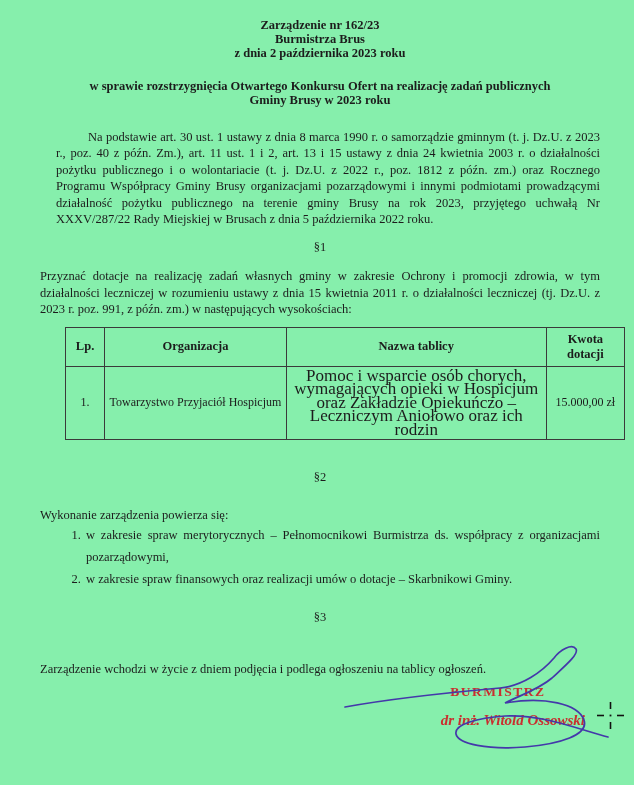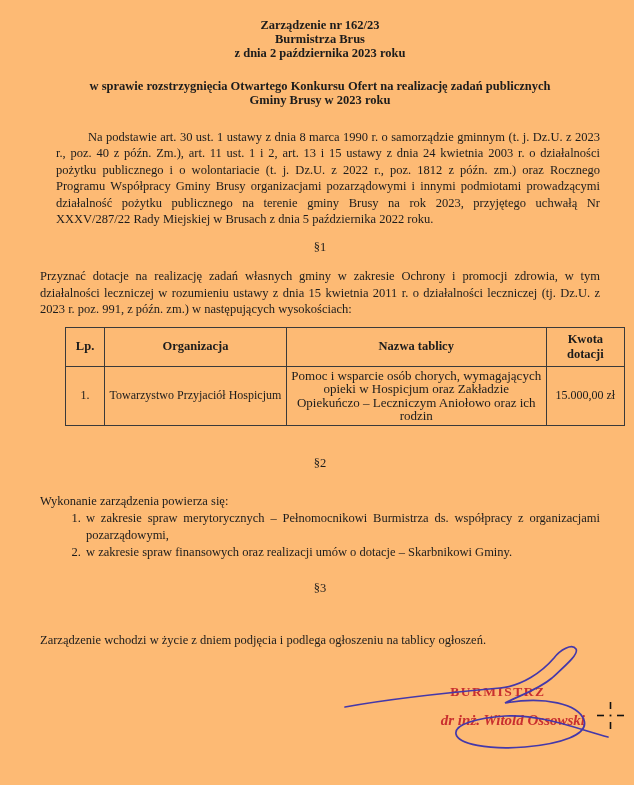--- a/index.html
+++ b/index.html
@@ -4,21 +4,21 @@
 <style>
   html, body {
     margin: 0;
     padding: 0;
     background: #ffffff;
   }
   .page {
     position: relative;
     width: 634px;
     height: 785px;
-    background: #fdba74;
+    background: #86efac;
     font-family: "Liberation Serif", serif;
     color: #1c1c1c;
     font-size: 12.5px;
     box-sizing: border-box;
     padding: 18px 34px 0 40px;
     overflow: hidden;
   }
   .center { text-align: center; }
   .bold { font-weight: bold; }
   .title-block { line-height: 14px; font-weight: bold; text-align: center; }
@@ -42,33 +42,33 @@
     margin-left: 25px;
   }
   .grant-table th, .grant-table td {
     border: 1.4px solid #3a3a3a;
     padding: 2px 4px;
     vertical-align: middle;
     text-align: center;
   }
   .grant-table th { font-weight: bold; height: 34px; font-size: 12.5px; }
   .grant-table td { height: 43px; font-size: 12px; }
-  .grant-table td.project { font-size: 13px; line-height: 13.6px; }
+  .grant-table td.project { font-size: 17px; line-height: 13.6px; }
   .col-lp { width: 7%; }
   .col-org { width: 32.5%; }
   .col-proj { width: 46.5%; }
   .col-kwota { width: 14%; }
   .s2-intro { margin: 22px 0 0 0; line-height: 16.4px; }
   .s2-list {
     margin: 1px 0 0 0;
     padding: 0 0 0 44px;
   }
   .s2-list li {
     text-align: justify;
-    line-height: 17px;
+    line-height: 22px;
     padding-left: 2px;
   }
   .s3-body { margin: 36px 0 0 0; line-height: 16.4px; }
   .signature {
     position: absolute;
     left: 0;
     top: 640px;
     width: 634px;
     height: 145px;
   }

